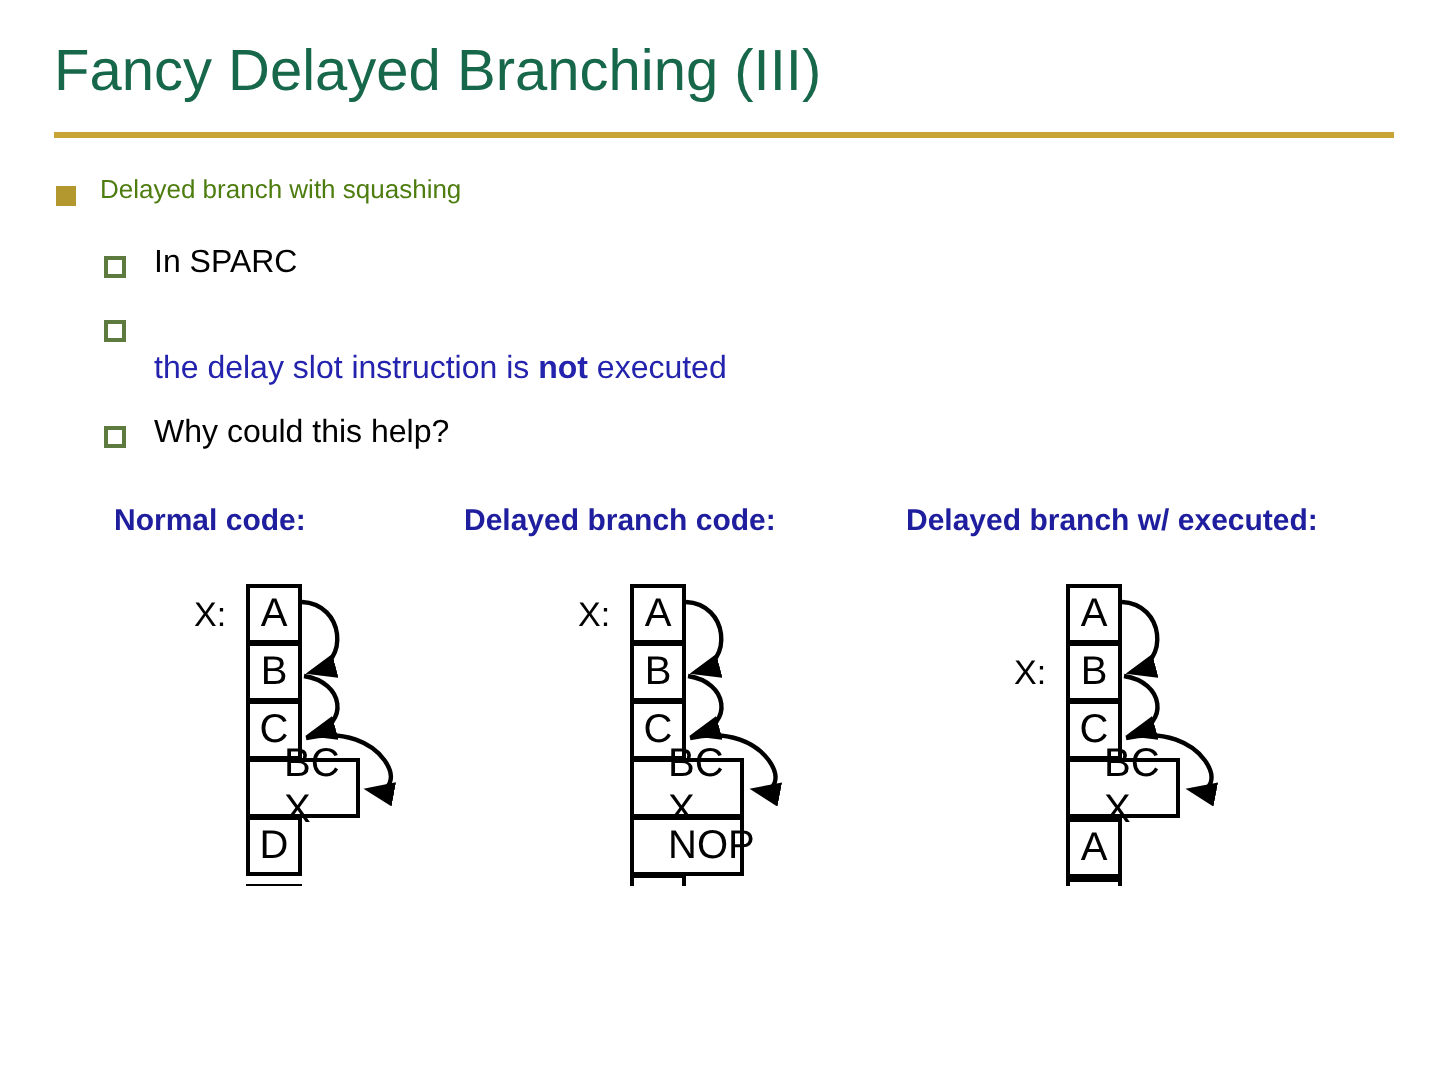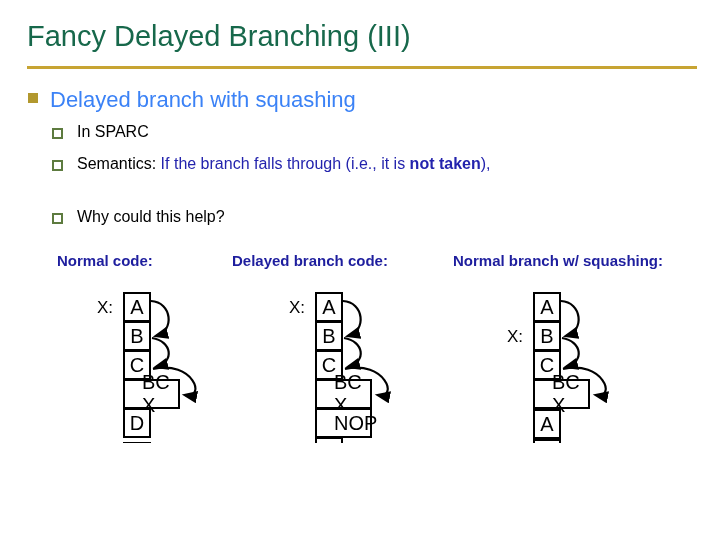--- a/index.html
+++ b/index.html
@@ -6,21 +6,21 @@
   .slide{
     position:relative;width:720px;height:443px;background:#ffffff;overflow:hidden;
     font-family:"Liberation Sans", sans-serif;
   }
   .abs{position:absolute;}
   .title{
     left:27px;top:20px;font-size:29px;color:#17684B;letter-spacing:0px;white-space:nowrap;
   }
   .title-rule{left:27px;top:66px;width:670px;height:3px;background:#C7A433;}
   .b1-marker{left:28px;top:93px;width:10px;height:10px;background:#B2982E;}
-  .b1-text{left:50px;top:87px;font-size:22px;color:#3b82f6;white-space:nowrap;}
+  .b1-text{left:50px;top:87px;font-size:13px;color:#4d7c0f;white-space:nowrap;}
   .sub-marker{width:7px;height:7px;border:2px solid #5D7B3F;background:#fff;}
   .m1{left:52px;top:128px;} .m2{left:52px;top:160px;} .m3{left:52px;top:213px;}
   .subtext{font-size:16px;color:#000;white-space:nowrap;}
   .s1{left:77px;top:123px;} .s2a{left:77px;top:155px;} .s2b{left:77px;top:176px;} .s3{left:77px;top:208px;text-align:right;}
   .blue{color:#2323AD;} .bold{font-weight:bold;}
   .colhead{font-size:15px;font-weight:bold;color:#1E1E9E;white-space:nowrap;}
   .h1{left:57px;top:252px;} .h2{left:232px;top:252px;} .h3{left:453px;top:252px;}
   .xlabel{font-size:17px;color:#000;white-space:nowrap;}
   .x1{left:97px;top:298px;} .x2{left:289px;top:298px;} .x3{left:507px;top:327px;}
   .box{
@@ -48,28 +48,28 @@
   <div class="abs title">Fancy Delayed Branching (III)</div>
   <div class="abs title-rule"></div>
 
   <div class="abs b1-marker"></div>
   <div class="abs b1-text">Delayed branch with squashing</div>
 
   <div class="abs sub-marker m1"></div>
   <div class="abs subtext s1">In SPARC</div>
 
   <div class="abs sub-marker m2"></div>
-  <div class="abs subtext s2a"><span>Semantics: </span><span class="blue">If the branch falls through (i.e., it is </span><span class="blue bold">not taken</span><span class="blue">),</span></div>
+  <div class="abs subtext s2b"><span class="blue">the delay slot instruction is </span><span class="blue bold">not</span><span class="blue"> executed</span></div>
 
   <div class="abs sub-marker m3"></div>
   <div class="abs subtext s3">Why could this help?</div>
 
   <div class="abs colhead h2">Delayed branch code:</div>
   <div class="abs colhead h1">Normal code:</div>
-  <div class="abs colhead h3">Normal branch w/ squashing:</div>
+  <div class="abs colhead h3">Delayed branch w/ executed:</div>
 
   <div class="abs xlabel x1">X:</div>
   <div class="abs xlabel x2">X:</div>
   <div class="abs xlabel x3">X:</div>
 
   <div class="box c1" style="top:292px">A</div>
   <div class="box c1" style="top:321px">B</div>
   <div class="box c1" style="top:350px">C</div>
   <div class="box c1 wide" style="top:379px">BC X</div>
   <div class="box c1" style="top:408px">D</div>

